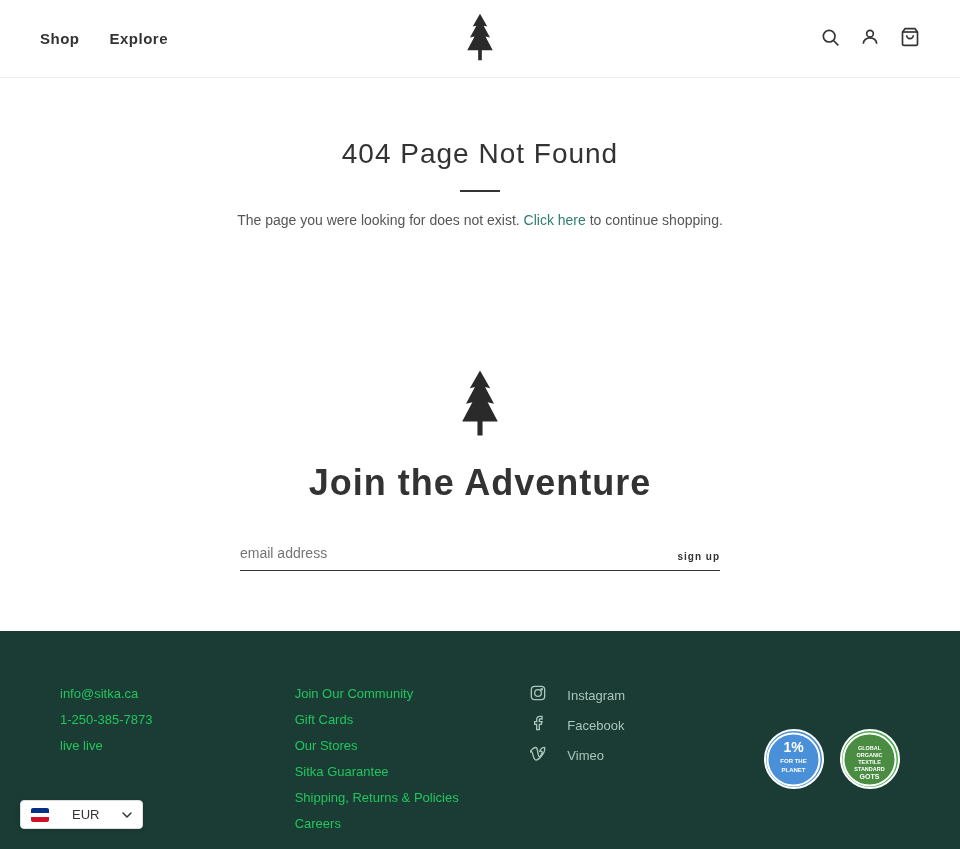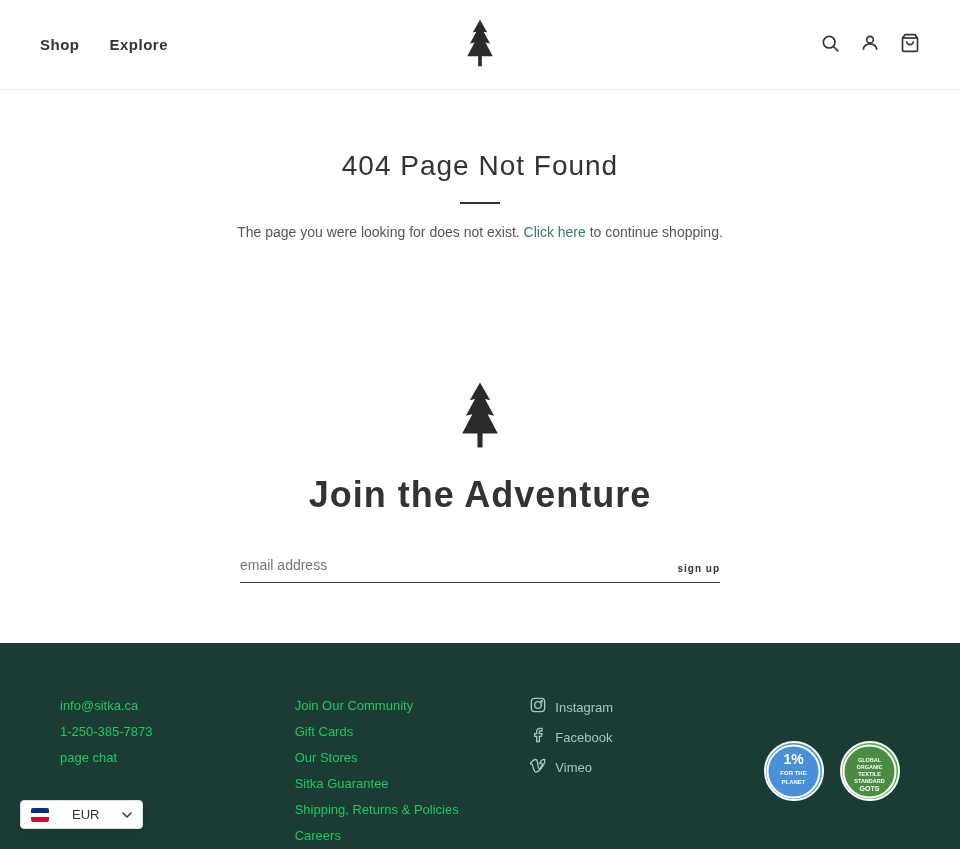--- a/index.html
+++ b/index.html
@@ -4,21 +4,21 @@
   <style>
     * { margin: 0; padding: 0; box-sizing: border-box; }
     body { font-family: Georgia, 'Times New Roman', serif; color: #333; background: #fff; }
 
     
     header {
       display: flex;
       align-items: center;
       justify-content: space-between;
       padding: 0 40px;
-      height: 90px;
+      height: 78px;
       border-bottom: 1px solid #eee;
     }
     .header-nav { display: flex; gap: 30px; }
     .header-nav a {
       text-decoration: none;
       color: #333;
       font-family: Arial, sans-serif;
       font-size: 15px;
       font-weight: 600;
       letter-spacing: 0.5px;
@@ -124,21 +124,21 @@
       font-family: Arial, sans-serif;
       font-size: 13px;
       color: #22c55e;
       text-decoration: none;
       display: block;
       line-height: 2;
     }
     .footer-social-item {
       display: flex;
       align-items: center;
-      gap: 8px;
+      gap: 20px;
       line-height: 2;
     }
     .footer-social-item a {
       font-family: Arial, sans-serif;
       font-size: 13px;
       color: #aac5bb;
       text-decoration: none;
     }
     .social-icon {
       color: #aac5bb;
@@ -266,21 +266,21 @@
     <button type="submit" class="signup-btn">sign up</button>
   </form>
 </section>
 
 <footer>
   <div class="footer-grid">
 
     <div class="footer-col">
       <a href="mailto:info@sitka.ca">info@sitka.ca</a>
       <a href="tel:1-250-385-7873">1-250-385-7873</a>
-      <a href="#">page chat</a>
+      <a href="#">live live</a>
     </div>
 
     <div class="footer-col">
       <a href="#">Join Our Community</a>
       <a href="#">Gift Cards</a>
       <a href="#">Our Stores</a>
       <a href="#">Sitka Guarantee</a>
       <a href="#">Shipping, Returns &amp; Policies</a>
       <a href="#">Careers</a>
     </div>

